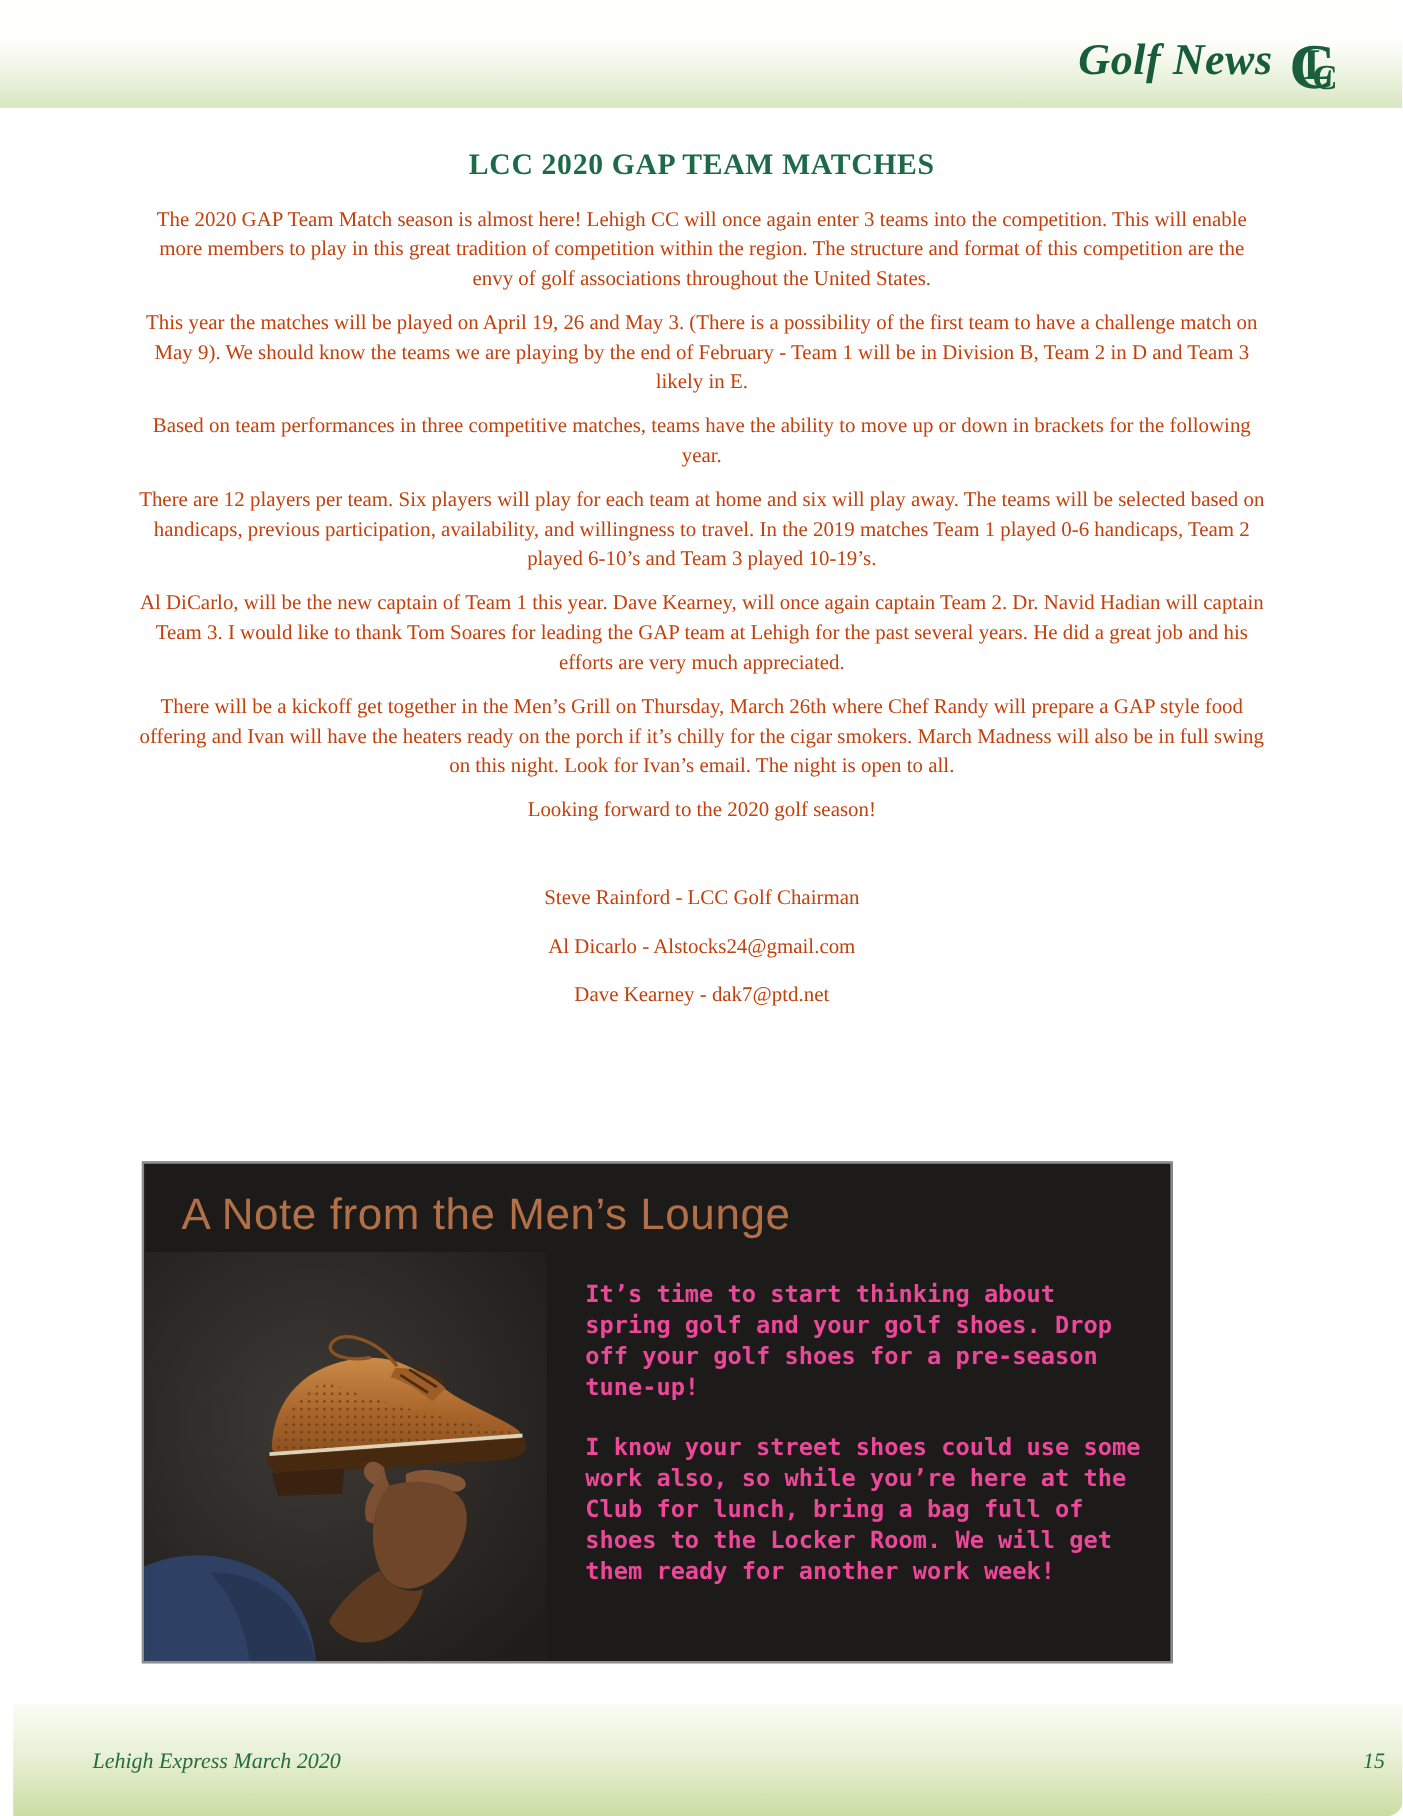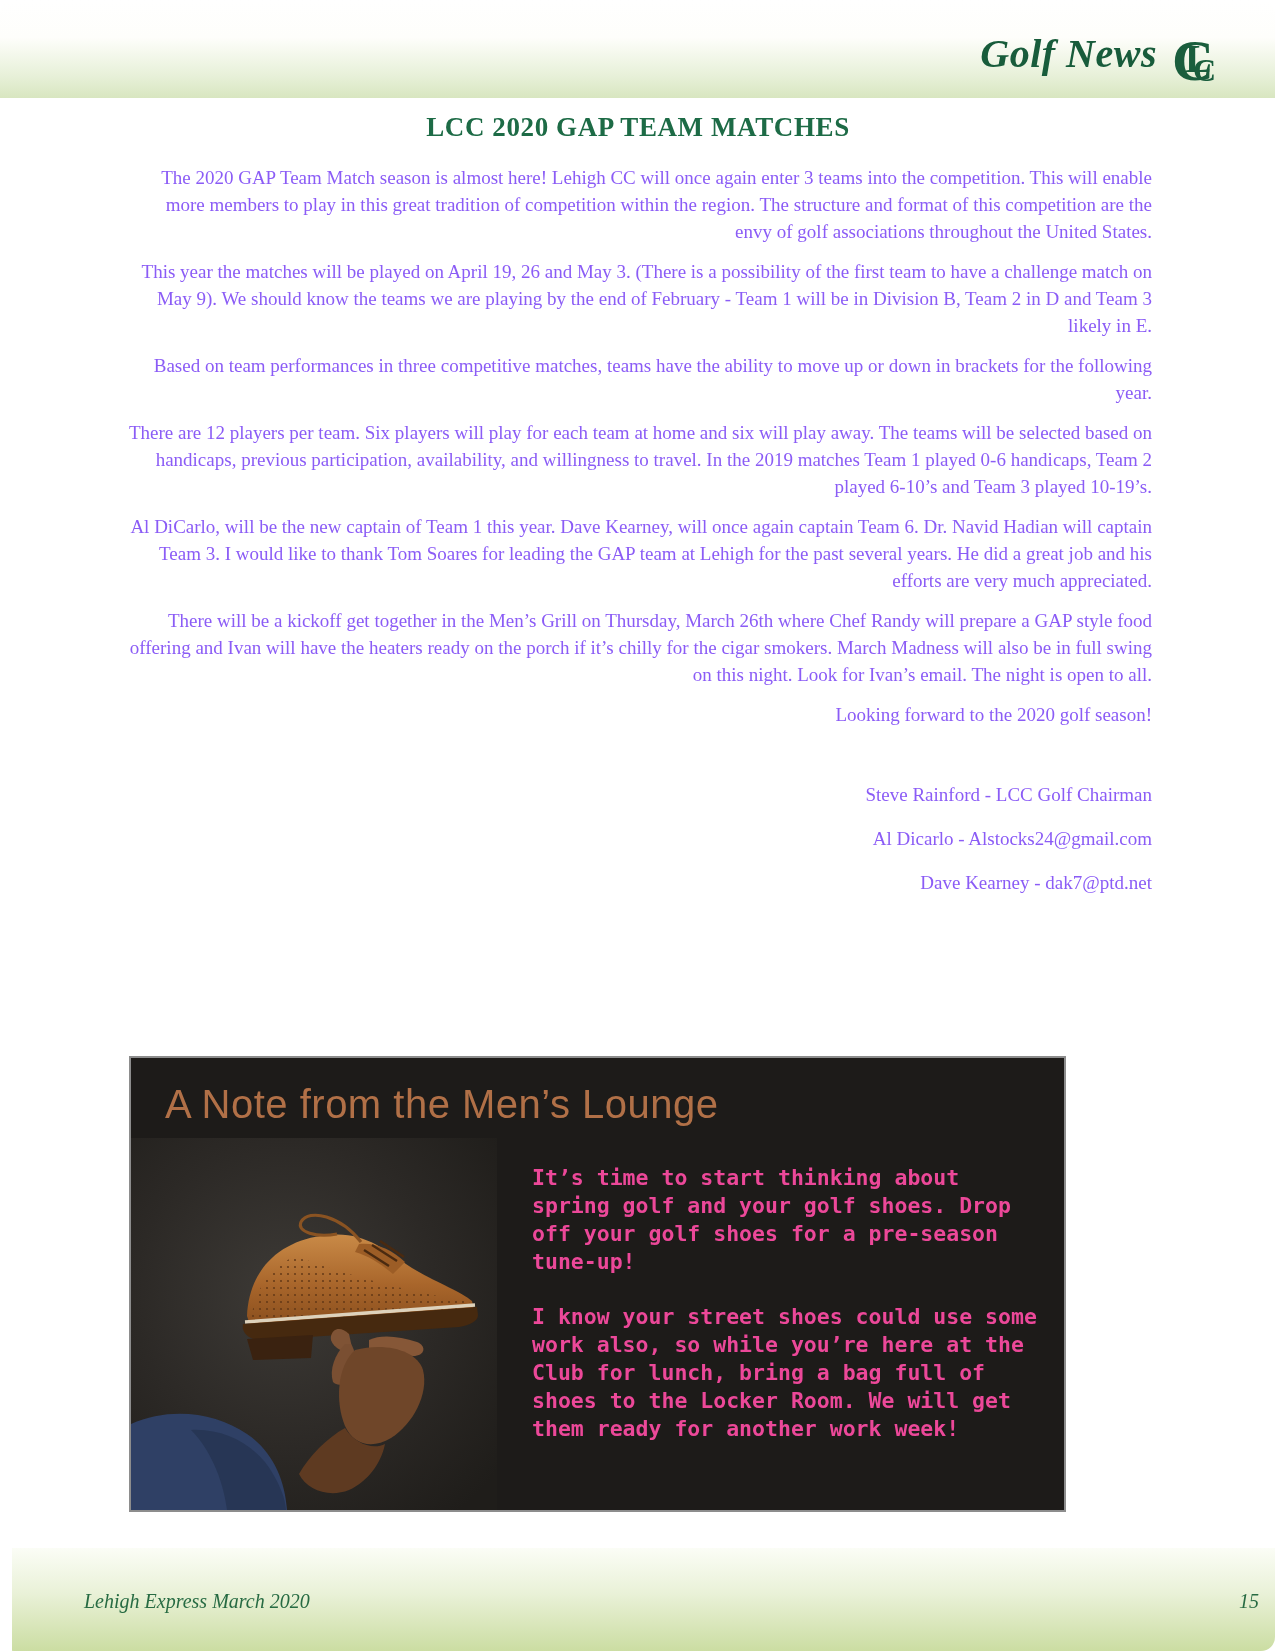--- a/index.html
+++ b/index.html
@@ -14,28 +14,28 @@
     background:linear-gradient(to bottom, #ffffff 0%, #fefefb 38%, #e7f0d8 78%, #d8e6c0 100%);
   }
   .banner-title {
     position:absolute; right:118px; top:30px;
     font-family:"Liberation Serif", serif; font-style:italic; font-weight:bold;
     font-size:40px; color:#185c3b; letter-spacing:0.5px; white-space:nowrap;
   }
   .logo { position:absolute; right:58px; top:30px; width:46px; height:60px; }
 
   
-  .article { position:absolute; left:124px; top:112px; width:1028px; }
+  .article { position:absolute; left:124px; top:134px; width:1028px; }
   .article h1 {
     margin:0 0 21px 0; text-align:center; font-size:27px; font-weight:bold;
     color:#1d6b46; letter-spacing:0.6px;
   }
   .article p {
-    margin:0 0 13px 0; font-size:19px; line-height:27px; color:#8b5cf6;
-    text-align:right;
+    margin:0 0 13px 0; font-size:19px; line-height:27px; color:#c2410c;
+    text-align:center;
   }
   .signatures { margin-top:53px; }
   .signatures p { margin:0 0 17px 0; }
 
   
   .note-box {
     position:absolute; left:129px; top:1056px; width:937px; height:456px;
     background:#1d1b19; border:2px solid #8d8d8d; box-sizing:border-box;
   }
   .note-title {
@@ -79,21 +79,21 @@
       <text x="22" y="51" font-family="Liberation Serif, serif" font-size="32" font-weight="bold" fill="#1a5e3d">C</text>
     </svg>
   </header>
 
   <main class="article">
     <h1>LCC 2020 GAP TEAM MATCHES</h1>
     <p>The 2020 GAP Team Match season is almost here! Lehigh CC will once again enter 3 teams into the competition. This will enable more members to play in this great tradition of competition within the region. The structure and format of this competition are the envy of golf associations throughout the United States.</p>
     <p>This year the matches will be played on April 19, 26 and May 3. (There is a possibility of the first team to have a challenge match on May 9).  We should know the teams we are playing by the end of February - Team 1 will be in Division B, Team 2 in D and Team 3 likely in E.</p>
     <p>Based on team performances in three competitive matches, teams have the ability to move up or down in brackets for the following year.</p>
     <p>There are 12 players per team. Six players will play for each team at home and six will play away. The teams will be selected based on handicaps, previous participation, availability, and willingness to travel. In the 2019 matches Team 1 played 0-6 handicaps, Team 2 played 6-10’s and Team 3 played 10-19’s.</p>
-    <p>Al DiCarlo, will be the new captain of Team 1 this year. Dave Kearney, will once again captain Team 6. Dr. Navid Hadian will captain Team 3.  I would like to thank Tom Soares for leading the GAP team at Lehigh for the past several years. He did a great job and his efforts are very much appreciated.</p>
+    <p>Al DiCarlo, will be the new captain of Team 1 this year. Dave Kearney, will once again captain Team 2. Dr. Navid Hadian will captain Team 3.  I would like to thank Tom Soares for leading the GAP team at Lehigh for the past several years. He did a great job and his efforts are very much appreciated.</p>
     <p>There will be a kickoff get together in the Men’s Grill on Thursday, March 26th where Chef Randy will prepare a GAP style food offering and Ivan will have the heaters ready on the porch if it’s chilly for the cigar smokers. March Madness will also be in full swing on this night.  Look for Ivan’s email. The night is open to all.</p>
     <p>Looking forward to the 2020 golf season!</p>
     <div class="signatures">
       <p>Steve Rainford - LCC Golf Chairman</p>
       <p>Al Dicarlo - Alstocks24@gmail.com</p>
       <p>Dave Kearney - dak7@ptd.net</p>
     </div>
   </main>
 
   <section class="note-box">

